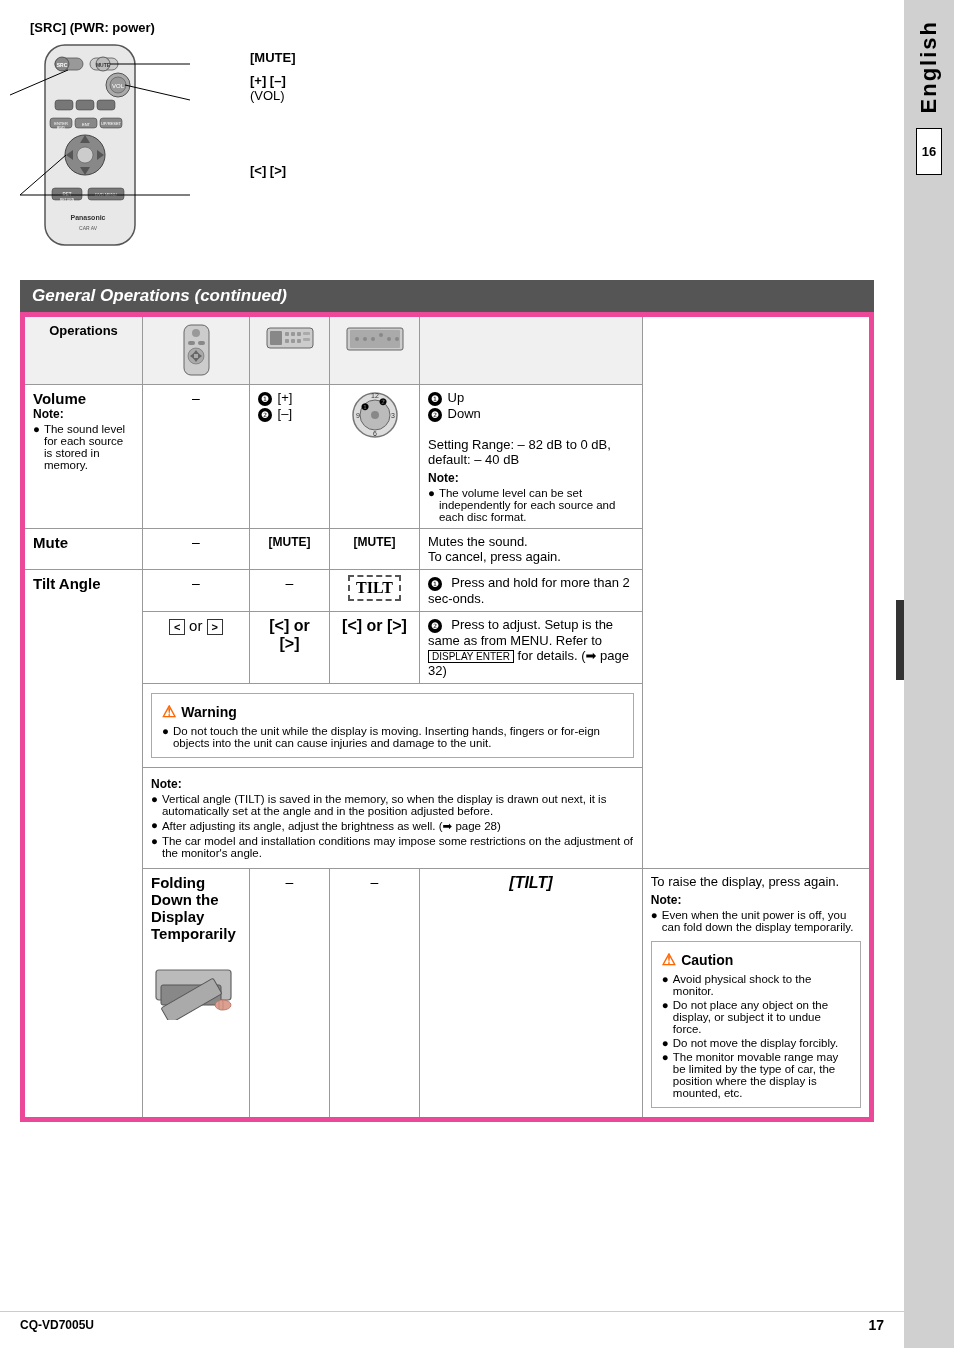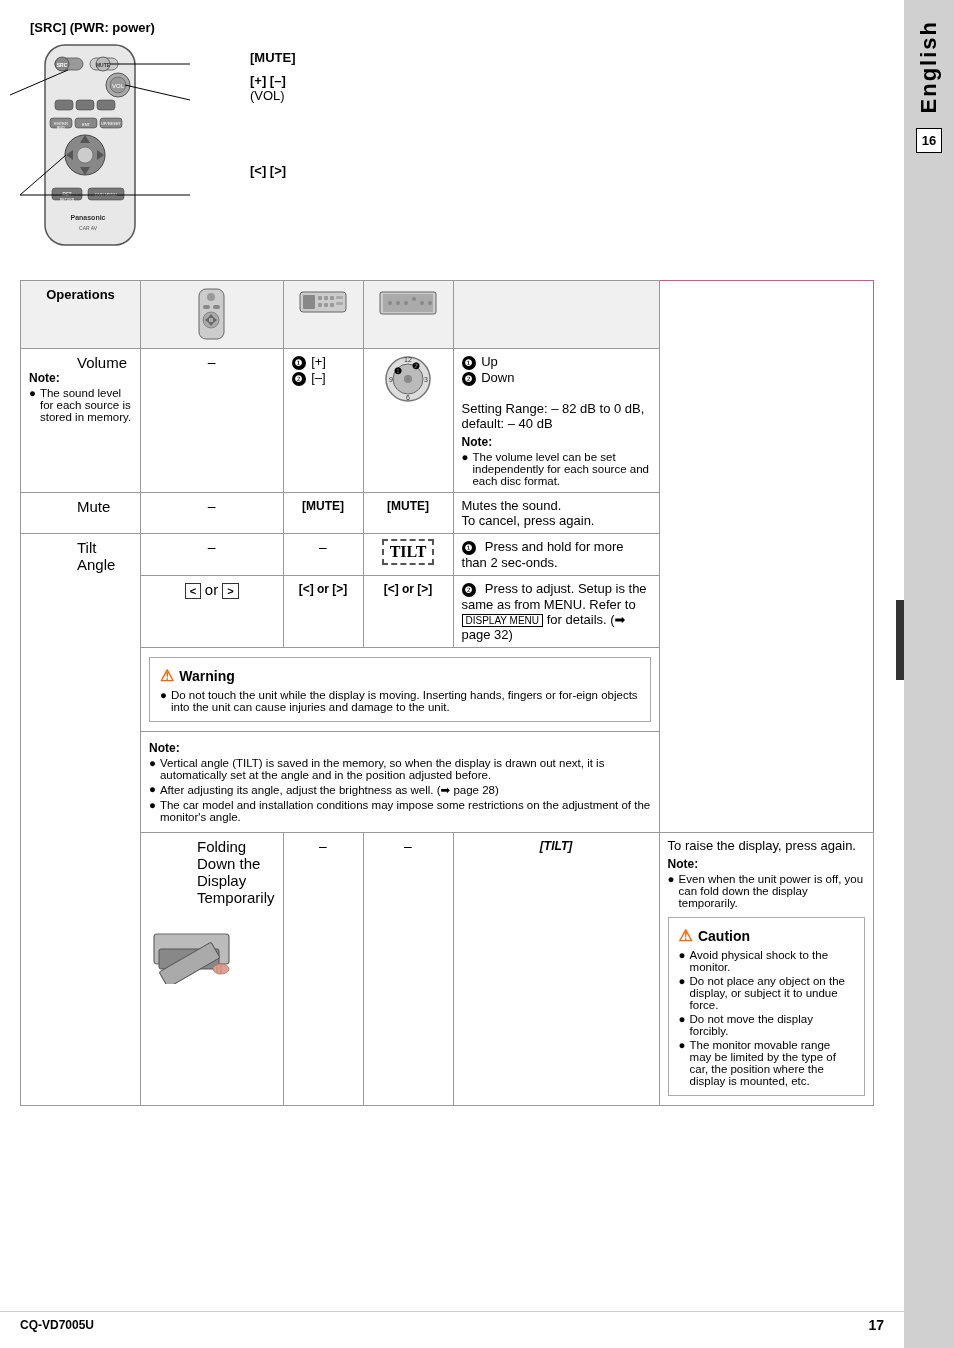--- a/index.html
+++ b/index.html
@@ -65,21 +65,21 @@
       transform: rotate(180deg);
       font-size: 22px;
       font-weight: bold;
       letter-spacing: 2px;
       margin-bottom: 10px;
     }
 
     .page-num-box {
       background: #fff;
       border: 1px solid #000;
-      padding: 4px 5px;
+      padding: 15px 5px;
       font-size: 13px;
       font-weight: bold;
       margin-top: 5px;
     }
 
     
     .main-section {
       padding: 0 30px 20px 20px;
       margin-right: 50px;
     }
@@ -90,21 +90,21 @@
       font-size: 17px;
       font-weight: bold;
       padding: 6px 12px;
       font-style: italic;
     }
 
     
     .ops-table {
       width: 100%;
       border-collapse: collapse;
-      border: 1px solid #ec4899;
+      border: 5px solid #ec4899;
     }
 
     .ops-table td, .ops-table th {
       border: 1px solid #999;
       padding: 5px 8px;
       vertical-align: top;
     }
 
     .ops-table th {
       background: #f0f0f0;
@@ -112,22 +112,21 @@
       padding: 6px;
     }
 
     .col-op { width: 120px; }
     .col-remote { width: 80px; text-align: center; }
     .col-unit { width: 80px; text-align: center; }
     .col-monitor { width: 90px; text-align: center; }
 
     .op-name {
       font-size: 15px;
-      font-weight: normal;
-      margin-left: 48px;
+      font-weight: bold;
     }
 
     .op-note {
       font-size: 11px;
       font-weight: normal;
     }
 
     .note-bold {
       font-weight: bold;
       font-size: 12px;
@@ -170,21 +169,21 @@
     .tilt-box {
       display: inline-block;
       border: 2px dashed #555;
       padding: 2px 6px;
       font-weight: bold;
       font-size: 16px;
       font-family: Liberation Serif, serif;
     }
 
     .bracket-label {
-      font-size: 12px;
+      font-size: 16px;
       font-weight: bold;
     }
 
     .warning-box {
       background: #fff;
       border: 1px solid #aaa;
       padding: 8px 10px;
       margin: 4px 0;
       font-size: 11.5px;
     }
@@ -385,20 +384,21 @@
     </div>
     <div class="annot-line" style="margin-top:60px;">
       <strong>[&lt;] [&gt;]</strong>
     </div>
   </div>
 
 </div>
 
 <div class="main-section">
 
+  <div class="section-header">General Operations (continued)</div>
 
   <table class="ops-table">
     <thead>
       <tr>
         <th class="col-op">
           <span>Operations</span>
         </th>
         <th class="col-remote">
 
           <div class="col-icon">
@@ -534,21 +534,21 @@
           <span class="or-text"> or </span>
           <span class="arrow-btn">&gt;</span>
         </td>
         <td style="text-align:center;">
           <span class="bracket-label">[&lt;] or [&gt;]</span>
         </td>
         <td style="text-align:center;">
           <span class="bracket-label">[&lt;] or [&gt;]</span>
         </td>
         <td>
-          <span class="circle-num">❷</span>&nbsp; Press to adjust. Setup is the same as from MENU. Refer to <span class="display-unit-box">DISPLAY MENU</span> for details. (➡ page 32)
+          <span class="circle-num">❷</span>&nbsp; Press to adjust. Setup is the same as from MENU. Refer to <span class="display-unit-box">DISPLAY ENTER</span> for details. (➡ page 32)
         </td>
       </tr>
 
       <tr>
         <td colspan="4">
           <div class="warning-box">
             <div class="warning-title">
               <span class="warning-triangle">⚠</span>
               <strong>Warning</strong>
             </div>

